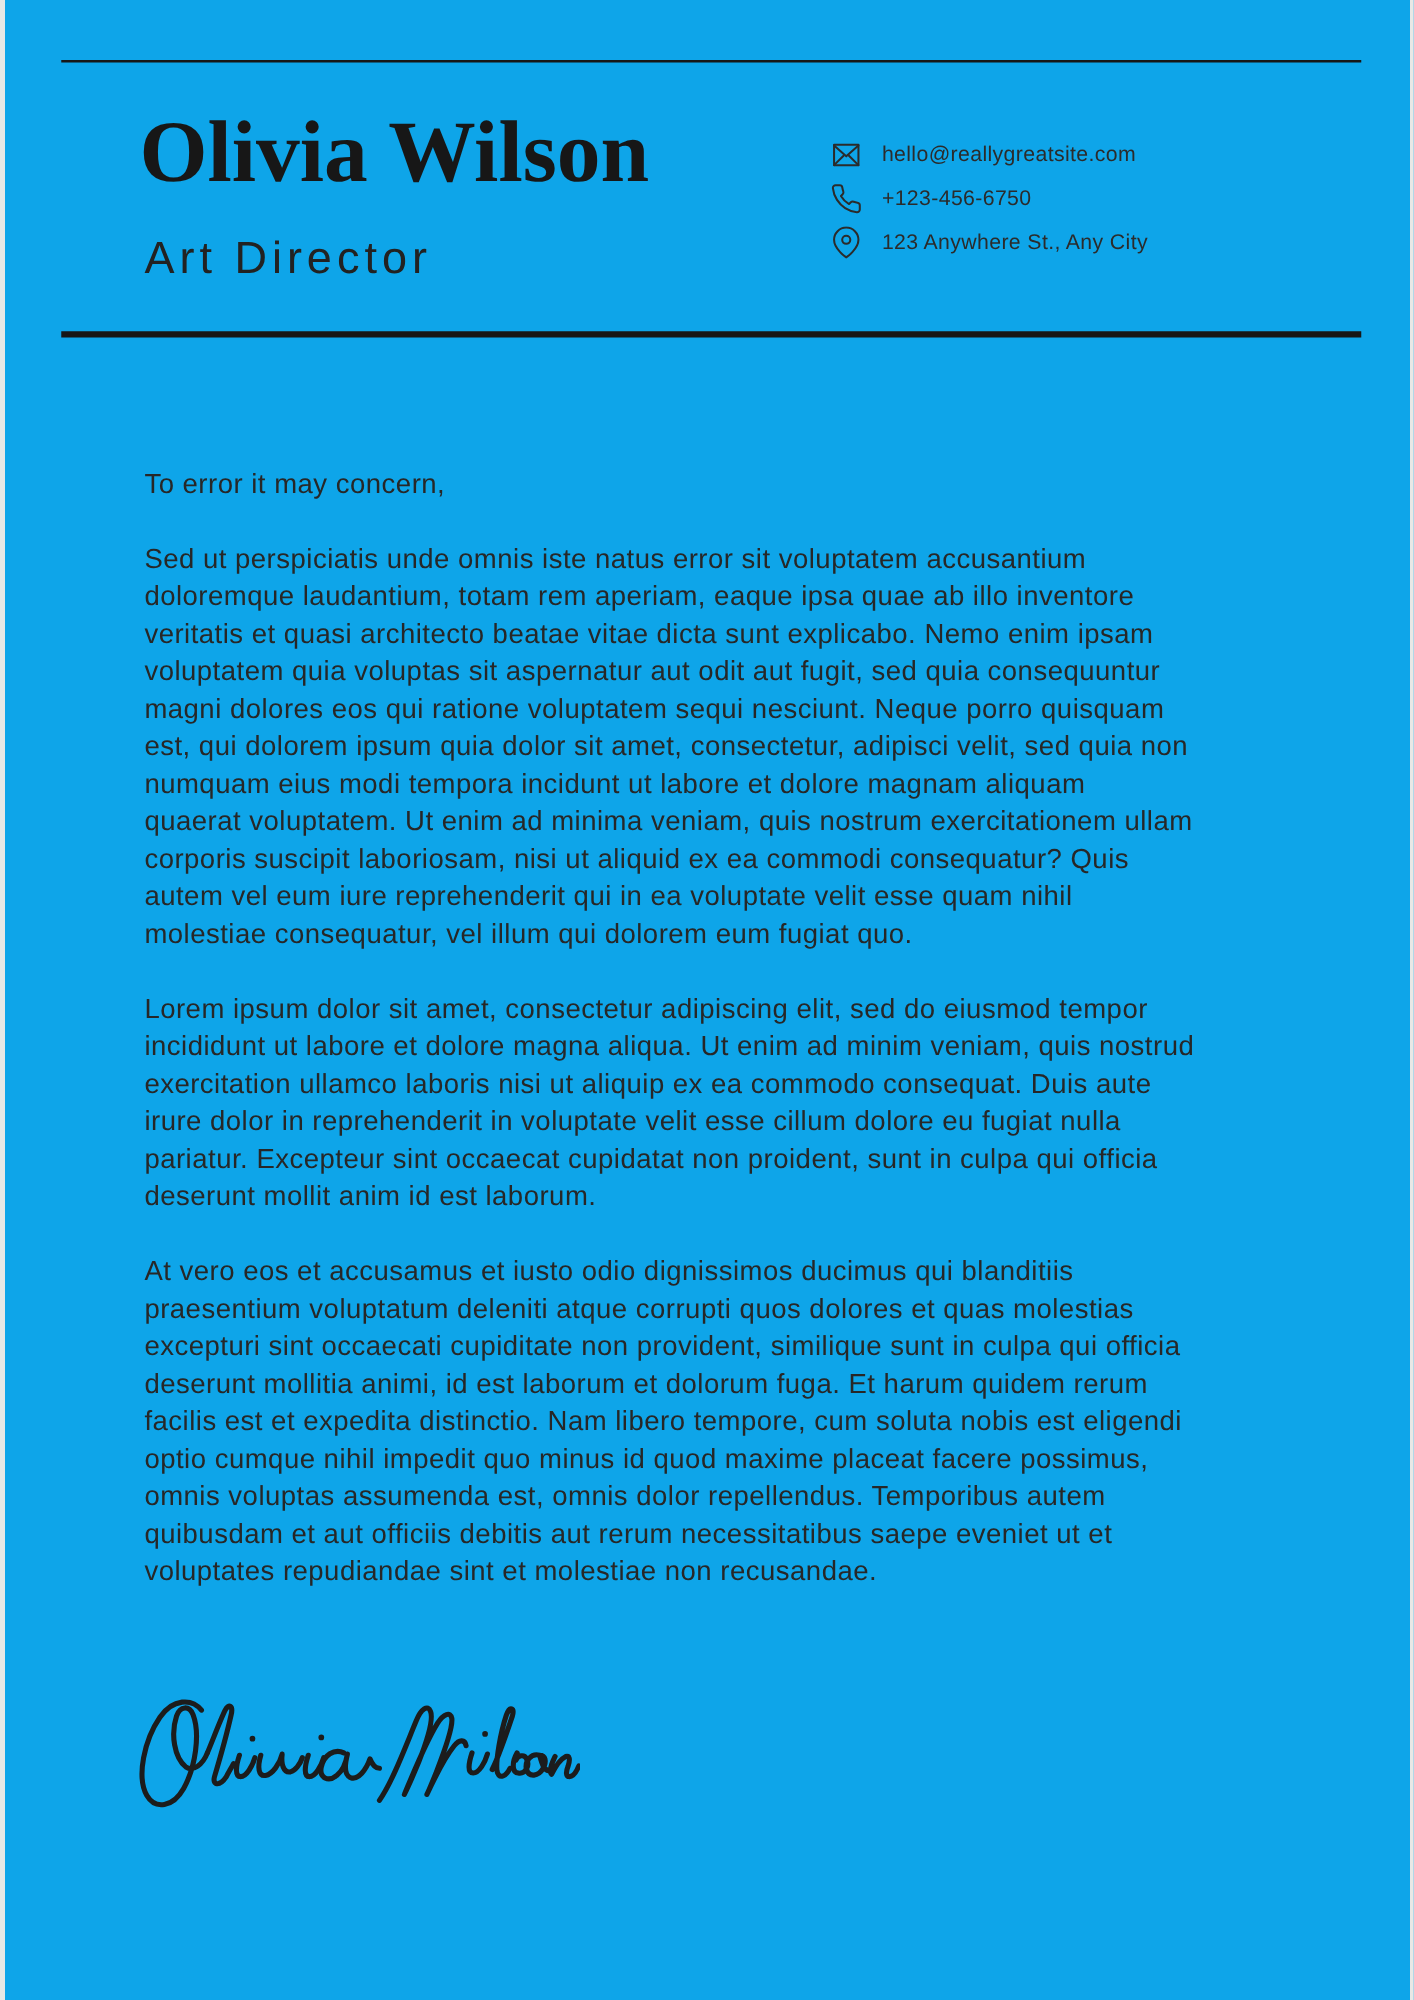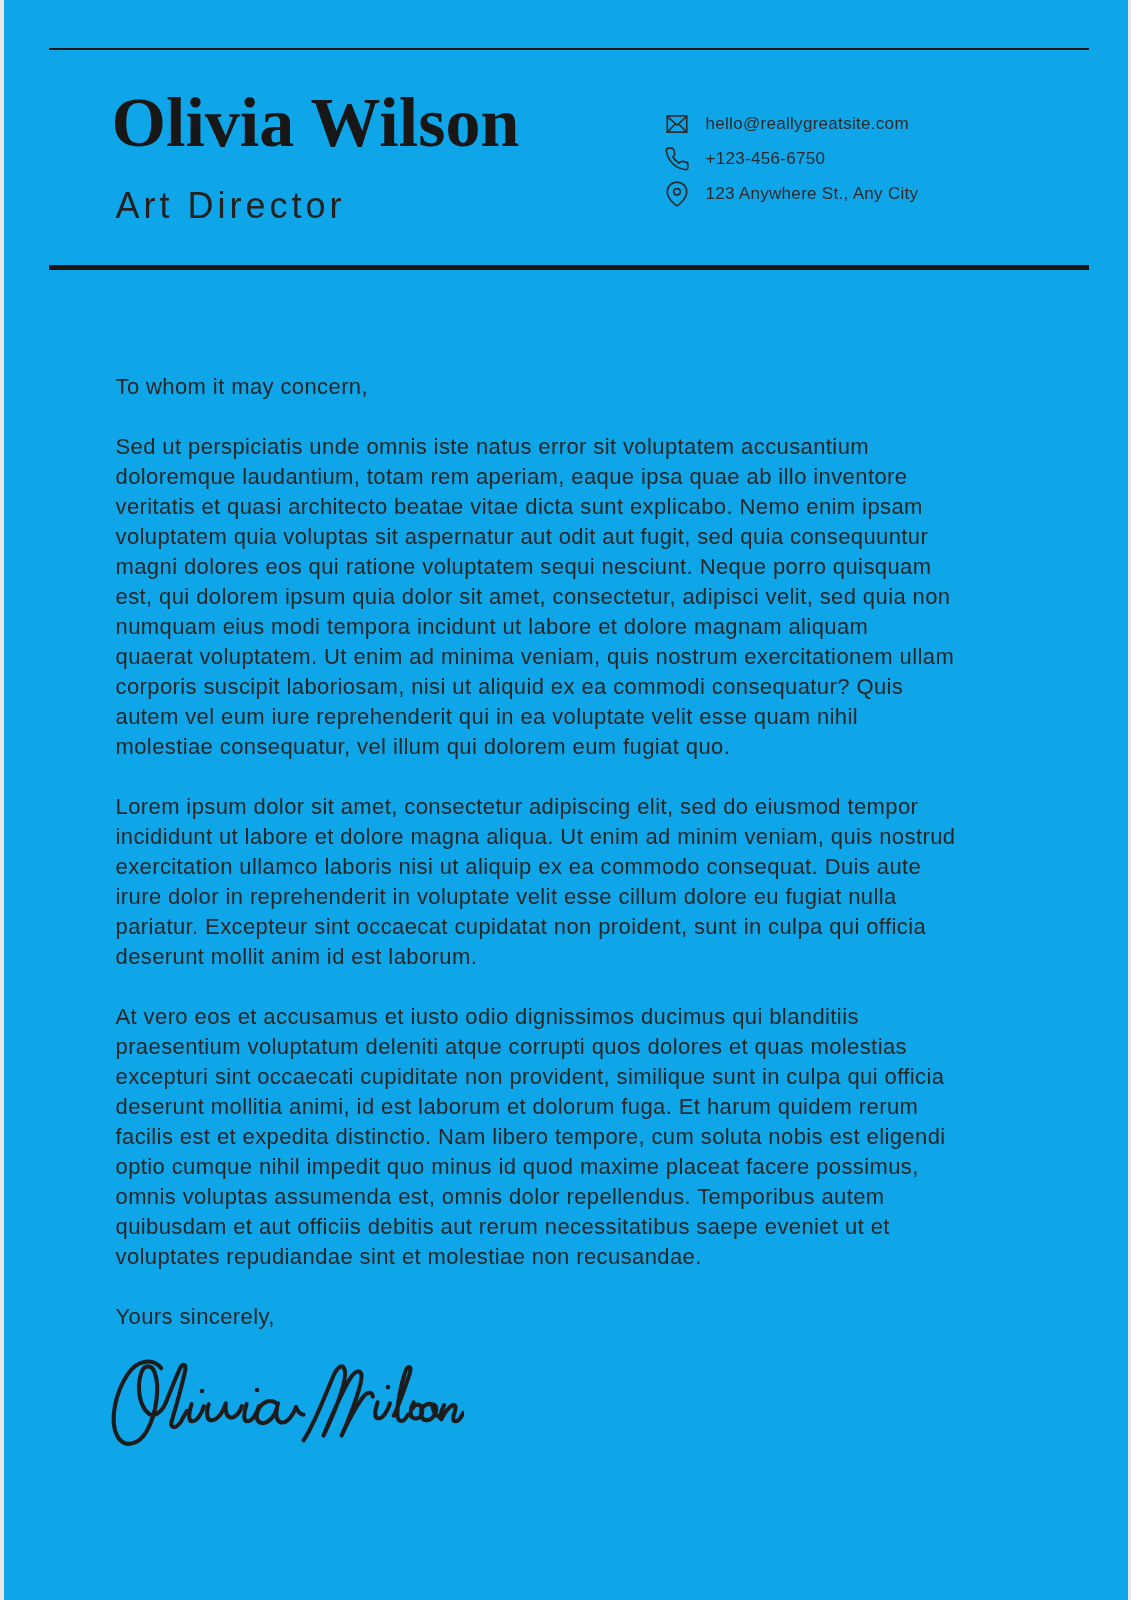--- a/index.html
+++ b/index.html
@@ -85,21 +85,21 @@
         </svg>
       </span>
       <span class="contact-text">123 Anywhere St., Any City</span>
     </div>
 
   </div>
 
   <div class="rule thick"></div>
 
   <main class="letter-body">
-    <p class="greeting">To whom it may concern,</p>
+    <p class="greeting">To error it may concern,</p>
     <p class="para">Sed ut perspiciatis unde omnis iste natus error sit voluptatem accusantium
 doloremque laudantium, totam rem aperiam, eaque ipsa quae ab illo inventore
 veritatis et quasi architecto beatae vitae dicta sunt explicabo. Nemo enim ipsam
 voluptatem quia voluptas sit aspernatur aut odit aut fugit, sed quia consequuntur
 magni dolores eos qui ratione voluptatem sequi nesciunt. Neque porro quisquam
 est, qui dolorem ipsum quia dolor sit amet, consectetur, adipisci velit, sed quia non
 numquam eius modi tempora incidunt ut labore et dolore magnam aliquam
 quaerat voluptatem. Ut enim ad minima veniam, quis nostrum exercitationem ullam
 corporis suscipit laboriosam, nisi ut aliquid ex ea commodi consequatur? Quis
 autem vel eum iure reprehenderit qui in ea voluptate velit esse quam nihil
@@ -112,21 +112,20 @@
 deserunt mollit anim id est laborum.</p>
     <p class="para">At vero eos et accusamus et iusto odio dignissimos ducimus qui blanditiis
 praesentium voluptatum deleniti atque corrupti quos dolores et quas molestias
 excepturi sint occaecati cupiditate non provident, similique sunt in culpa qui officia
 deserunt mollitia animi, id est laborum et dolorum fuga. Et harum quidem rerum
 facilis est et expedita distinctio. Nam libero tempore, cum soluta nobis est eligendi
 optio cumque nihil impedit quo minus id quod maxime placeat facere possimus,
 omnis voluptas assumenda est, omnis dolor repellendus. Temporibus autem
 quibusdam et aut officiis debitis aut rerum necessitatibus saepe eveniet ut et
 voluptates repudiandae sint et molestiae non recusandae.</p>
-    <p class="closing">Yours sincerely,</p>
   </main>
 
   <div class="signature">
     <span class="sr-only">Olivia Wilson</span>
     <svg viewBox="0 0 375 112">
       <g stroke="#1c1c1c" stroke-width="4.3" fill="none" stroke-linecap="round" stroke-linejoin="round">
 
         <path d="M56 14 C48 4 32 4 21 20 C8 39 1 70 10 86 C17 98 32 96 41 80 C51 62 55 34 49 18 C46 10 38 10 35 19 C30 34 33 54 43 62 C49 66 57 60 61 50"></path>
 
         <path d="M61 50 C66 38 72 22 76 14 C79 8 83 10 81 18 C77 36 70 60 67 70 C65 77 71 79 77 70 C79 66 81 63 83 59"></path>

